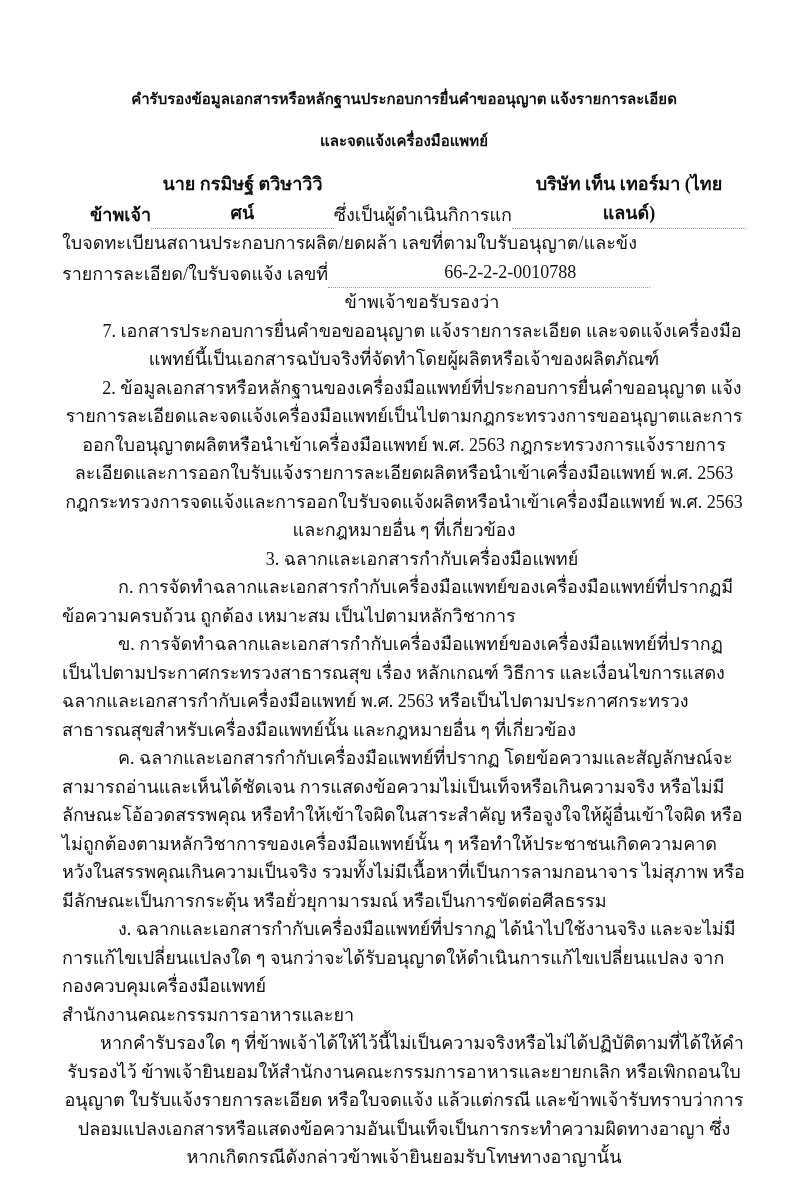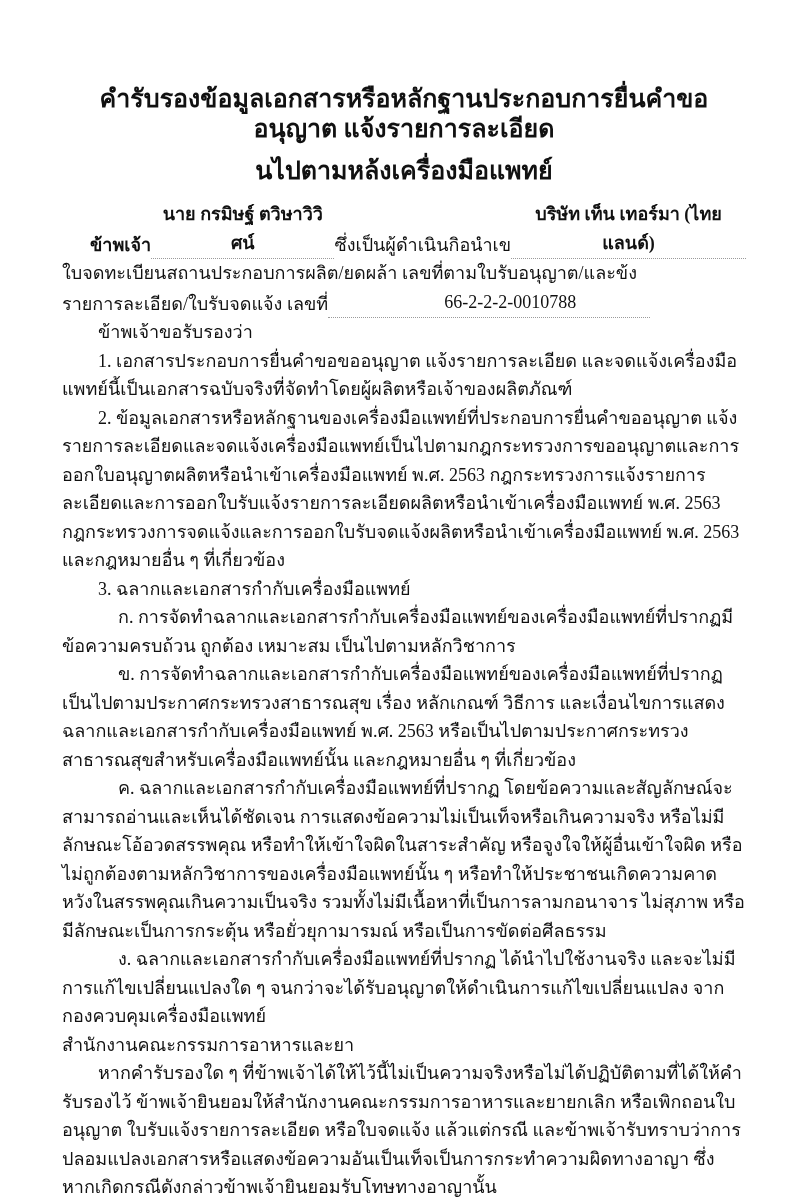--- a/index.html
+++ b/index.html
@@ -7,71 +7,71 @@
     position:relative;
     width:800px; height:1200px;
     background:#ffffff;
     box-sizing:border-box;
     padding:84px 54px 0 62px;
     font-family:"Liberation Serif","DejaVu Serif",serif;
     color:#111111;
     font-size:18px;
     line-height:28.5px;
   }
-  .doc-title { text-align:center; font-weight:bold; font-size:25px; line-height:30px; }
+  .doc-title { text-align:center; font-weight:bold; font-size:15px; line-height:30px; }
   .doc-title .t1 { margin-bottom:12px; }
   .doc-title .t2 { margin-bottom:14px; }
 
   .frow { display:flex; align-items:flex-end; }
   .frow .lbl { white-space:nowrap; }
   .fld {
     border-bottom:1.5px dotted #9a9a9a;
     text-align:center;
     padding:0 6px 1px 6px;
     min-width:40px;
   }
   .fld.grow { flex:1 1 auto;font-weight:bold; }
   .fld.w280 { width:268px; flex:0 0 auto;padding-left:48px; }
   .indent-intro { padding-left:28px;font-weight:bold; }
 
   .body-text p { margin:0; }
   .ind0 { text-indent:0;font-family:Liberation Serif, serif; }
-  .ind1 { text-indent:36px; }
+  .ind1 { text-indent:36px;text-align:center; }
   .ind2 { text-indent:56px; }
 </style>
 </head>
 <body>
 
 <div class="page">
 
   <div class="doc-title">
     <div class="t1">คำรับรองข้อมูลเอกสารหรือหลักฐานประกอบการยื่นคำขออนุญาต แจ้งรายการละเอียด</div>
-    <div class="t2">นไปตามหล้งเครื่องมือแพทย์</div>
+    <div class="t2">และจดแจ้งเครื่องมือแพทย์</div>
   </div>
 
   <div class="intro">
     <div class="frow">
       <span class="lbl indent-intro">ข้าพเจ้า</span>
       <span class="fld grow">นาย กรมิษฐ์ ตวิษาวิวิศน์</span>
-      <span class="lbl">ซึ่งเป็นผู้ดำเนินกิอนำเข</span>
+      <span class="lbl">ซึ่งเป็นผู้ดำเนินกิการแก</span>
       <span class="fld grow">บริษัท เท็น เทอร์มา (ไทยแลนด์)</span>
     </div>
     <div class="frow">
       <span class="lbl">ใบจดทะเบียนสถานประกอบการผลิต/ยดผล้า เลขที่</span>
       <span class="lbl">ตามใบรับอนุญาต/และข้ง</span>
     </div>
     <div class="frow">
       <span class="lbl">รายการละเอียด/ใบรับจดแจ้ง เลขที่</span>
       <span class="fld w280">66-2-2-2-0010788</span>
     </div>
   </div>
 
   <div class="body-text">
     <p class="ind1">ข้าพเจ้าขอรับรองว่า</p>
-    <p class="ind1">1. เอกสารประกอบการยื่นคำขอขออนุญาต แจ้งรายการละเอียด และจดแจ้งเครื่องมือแพทย์นี้เป็นเอกสารฉบับจริงที่จัดทำโดยผู้ผลิตหรือเจ้าของผลิตภัณฑ์</p>
+    <p class="ind1">7. เอกสารประกอบการยื่นคำขอขออนุญาต แจ้งรายการละเอียด และจดแจ้งเครื่องมือแพทย์นี้เป็นเอกสารฉบับจริงที่จัดทำโดยผู้ผลิตหรือเจ้าของผลิตภัณฑ์</p>
     <p class="ind1">2. ข้อมูลเอกสารหรือหลักฐานของเครื่องมือแพทย์ที่ประกอบการยื่นคำขออนุญาต แจ้งรายการละเอียดและจดแจ้งเครื่องมือแพทย์เป็นไปตามกฎกระทรวงการขออนุญาตและการออกใบอนุญาตผลิตหรือนำเข้าเครื่องมือแพทย์ พ.ศ. 2563 กฎกระทรวงการแจ้งรายการละเอียดและการออกใบรับแจ้งรายการละเอียดผลิตหรือนำเข้าเครื่องมือแพทย์ พ.ศ. 2563 กฎกระทรวงการจดแจ้งและการออกใบรับจดแจ้งผลิตหรือนำเข้าเครื่องมือแพทย์ พ.ศ. 2563 และกฎหมายอื่น ๆ ที่เกี่ยวข้อง</p>
     <p class="ind1">3. ฉลากและเอกสารกำกับเครื่องมือแพทย์</p>
     <p class="ind2">ก. การจัดทำฉลากและเอกสารกำกับเครื่องมือแพทย์ของเครื่องมือแพทย์ที่ปรากฏมีข้อความครบถ้วน ถูกต้อง เหมาะสม เป็นไปตามหลักวิชาการ</p>
     <p class="ind2">ข. การจัดทำฉลากและเอกสารกำกับเครื่องมือแพทย์ของเครื่องมือแพทย์ที่ปรากฏเป็นไปตามประกาศกระทรวงสาธารณสุข เรื่อง หลักเกณฑ์ วิธีการ และเงื่อนไขการแสดงฉลากและเอกสารกำกับเครื่องมือแพทย์ พ.ศ. 2563 หรือเป็นไปตามประกาศกระทรวงสาธารณสุขสำหรับเครื่องมือแพทย์นั้น และกฎหมายอื่น ๆ ที่เกี่ยวข้อง</p>
     <p class="ind2">ค. ฉลากและเอกสารกำกับเครื่องมือแพทย์ที่ปรากฏ โดยข้อความและสัญลักษณ์จะสามารถอ่านและเห็นได้ชัดเจน การแสดงข้อความไม่เป็นเท็จหรือเกินความจริง หรือไม่มีลักษณะโอ้อวดสรรพคุณ หรือทำให้เข้าใจผิดในสาระสำคัญ หรือจูงใจให้ผู้อื่นเข้าใจผิด หรือไม่ถูกต้องตามหลักวิชาการของเครื่องมือแพทย์นั้น ๆ หรือทำให้ประชาชนเกิดความคาดหวังในสรรพคุณเกินความเป็นจริง รวมทั้งไม่มีเนื้อหาที่เป็นการลามกอนาจาร ไม่สุภาพ หรือมีลักษณะเป็นการกระตุ้น หรือยั่วยุกามารมณ์ หรือเป็นการขัดต่อศีลธรรม</p>
     <p class="ind2">ง. ฉลากและเอกสารกำกับเครื่องมือแพทย์ที่ปรากฏ ได้นำไปใช้งานจริง และจะไม่มีการแก้ไขเปลี่ยนแปลงใด ๆ จนกว่าจะได้รับอนุญาตให้ดำเนินการแก้ไขเปลี่ยนแปลง จากกองควบคุมเครื่องมือแพทย์</p>
     <p class="ind0">สำนักงานคณะกรรมการอาหารและยา</p>
     <p class="ind1">หากคำรับรองใด ๆ ที่ข้าพเจ้าได้ให้ไว้นี้ไม่เป็นความจริงหรือไม่ได้ปฏิบัติตามที่ได้ให้คำรับรองไว้ ข้าพเจ้ายินยอมให้สำนักงานคณะกรรมการอาหารและยายกเลิก หรือเพิกถอนใบอนุญาต ใบรับแจ้งรายการละเอียด หรือใบจดแจ้ง แล้วแต่กรณี และข้าพเจ้ารับทราบว่าการปลอมแปลงเอกสารหรือแสดงข้อความอันเป็นเท็จเป็นการกระทำความผิดทางอาญา ซึ่งหากเกิดกรณีดังกล่าวข้าพเจ้ายินยอมรับโทษทางอาญานั้น</p>
 
   </div>

